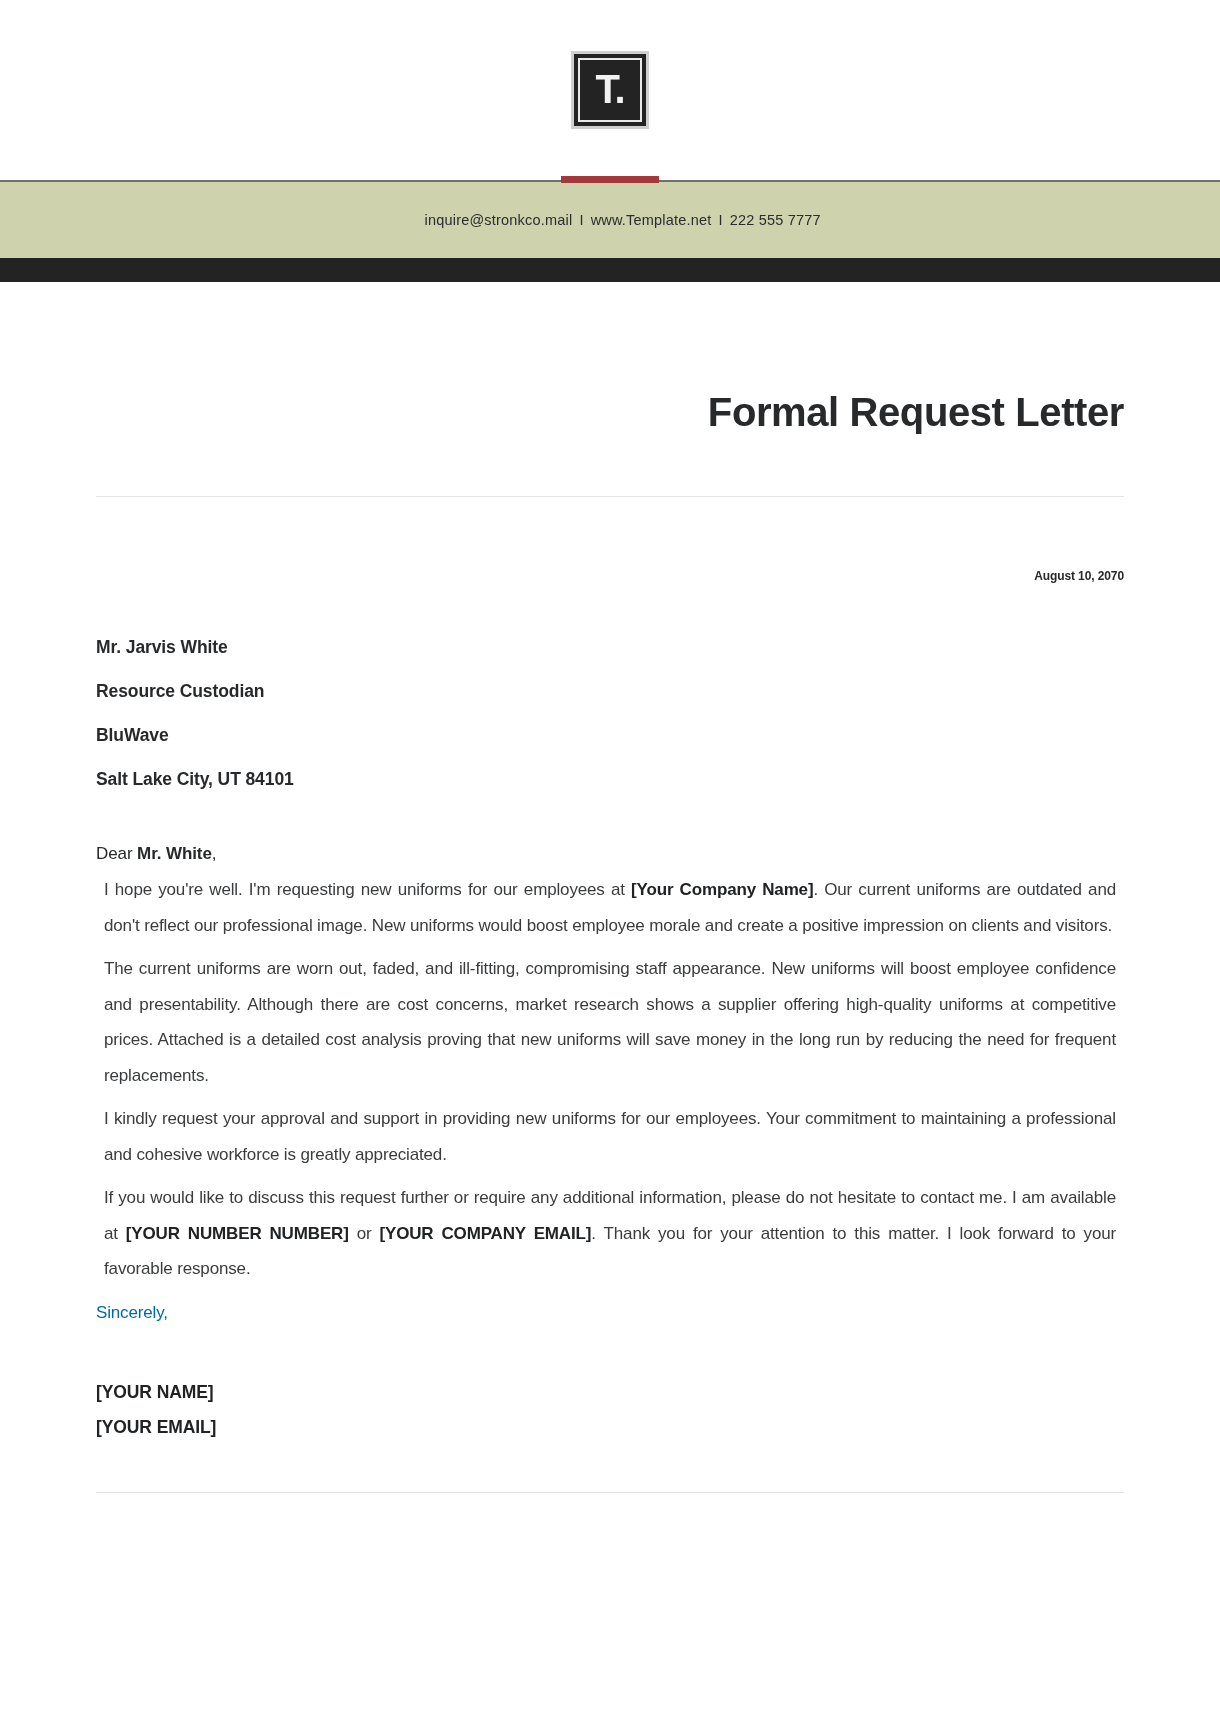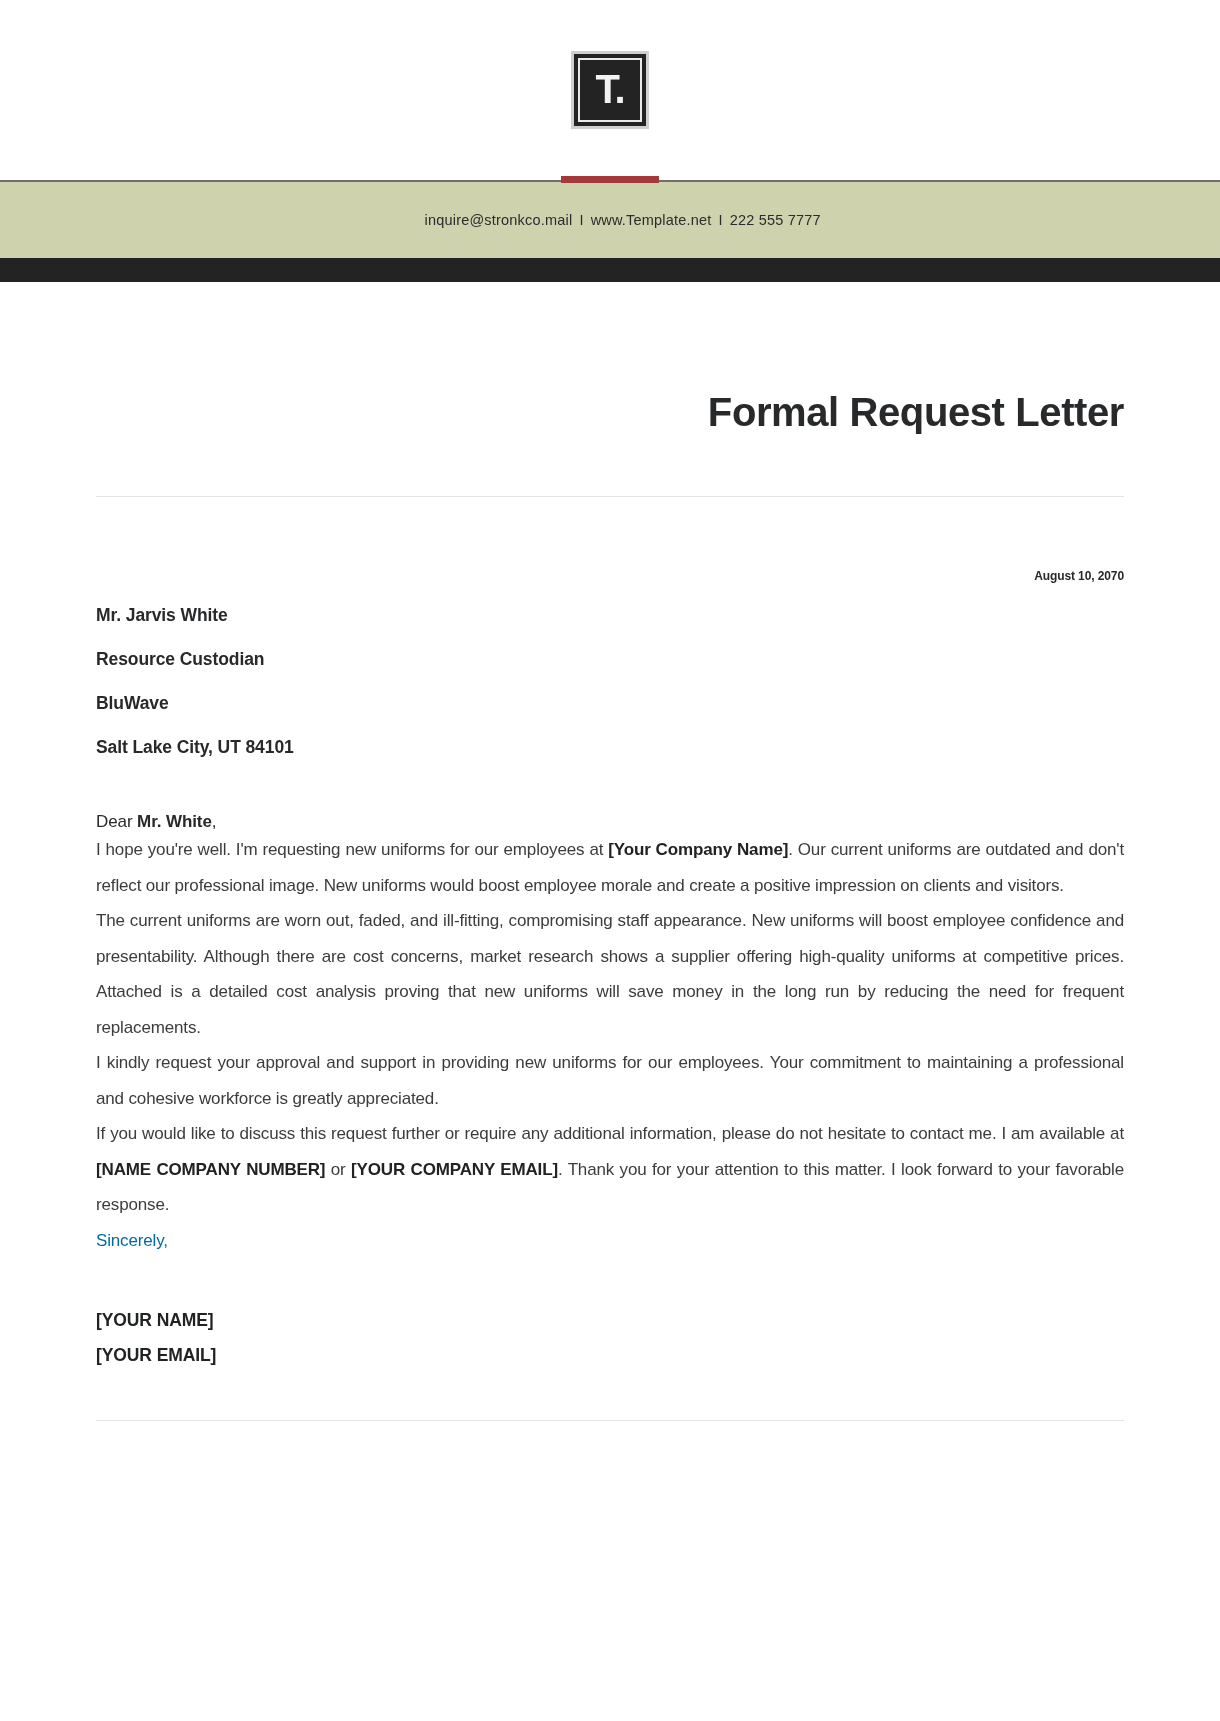--- a/index.html
+++ b/index.html
@@ -118,42 +118,42 @@
 
   .date-line {
     font-size: 12px;
     font-weight: bold;
     margin-top: 72px;
     letter-spacing: -0.1px;
     text-align: right;
   }
 
   .addr-block {
-    margin-top: 22px;
+    margin-top: 54px;
   }
   .addr-line {
     font-size: 17.5px;
     font-weight: bold;
     letter-spacing: -0.1px;
     margin-bottom: 23px;
   }
   .addr-line:last-child { margin-bottom: 0; }
 
   .salutation {
     font-size: 17px;
     margin-top: 54px;
     letter-spacing: -0.1px;
   }
   .salutation b { font-weight: bold; }
 
   .body-par {
     font-size: 17px;
     line-height: 35.5px;
     text-align: justify;
-    margin: 0;
+    margin: 8px;
     letter-spacing: -0.15px;
     color: #3a3c3e;
   }
   .body-par b { font-weight: bold; color: #202224; }
 
   .signoff {
     font-size: 17px;
     line-height: 35.5px;
     color: #0369a1;
     letter-spacing: -0.15px;
@@ -212,21 +212,21 @@
   </div>
 
   <div class="salutation">
     <span>Dear </span><b>Mr. White</b><span>,</span>
   </div>
 
   <div id="paragraph-host">
       <p class="body-par"><span>I hope you're well. I'm requesting new uniforms for our employees at </span><b>[Your Company Name]</b><span>. Our current uniforms are outdated and don't reflect our professional image. New uniforms would boost employee morale and create a positive impression on clients and visitors.</span></p>
       <p class="body-par"><span>The current uniforms are worn out, faded, and ill-fitting, compromising staff appearance. New uniforms will boost employee confidence and presentability. Although there are cost concerns, market research shows a supplier offering high-quality uniforms at competitive prices. Attached is a detailed cost analysis proving that new uniforms will save money in the long run by reducing the need for frequent replacements.</span></p>
       <p class="body-par"><span>I kindly request your approval and support in providing new uniforms for our employees. Your commitment to maintaining a professional and cohesive workforce is greatly appreciated.</span></p>
-      <p class="body-par"><span>If you would like to discuss this request further or require any additional information, please do not hesitate to contact me. I am available at </span><b>[NAME COMPANY NUMBER]</b><span> or </span><b>[YOUR COMPANY EMAIL]</b><span>. Thank you for your attention to this matter. I look forward to your favorable response.</span></p>
+      <p class="body-par"><span>If you would like to discuss this request further or require any additional information, please do not hesitate to contact me. I am available at </span><b>[YOUR NUMBER NUMBER]</b><span> or </span><b>[YOUR COMPANY EMAIL]</b><span>. Thank you for your attention to this matter. I look forward to your favorable response.</span></p>
     </div>
 
   <div class="signoff">Sincerely,</div>
 
   <div class="sig-block">
     <div class="sig-line">[YOUR NAME]</div>
     <div class="sig-line">[YOUR EMAIL]</div>
   </div>
 
   <hr class="footer-rule">

